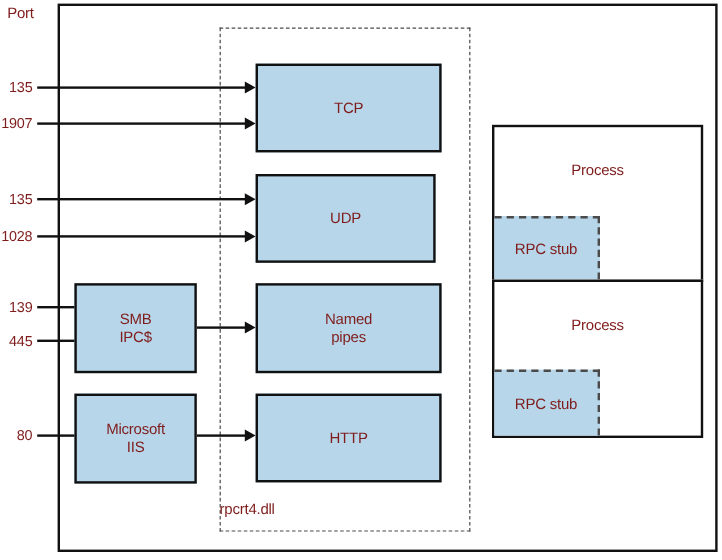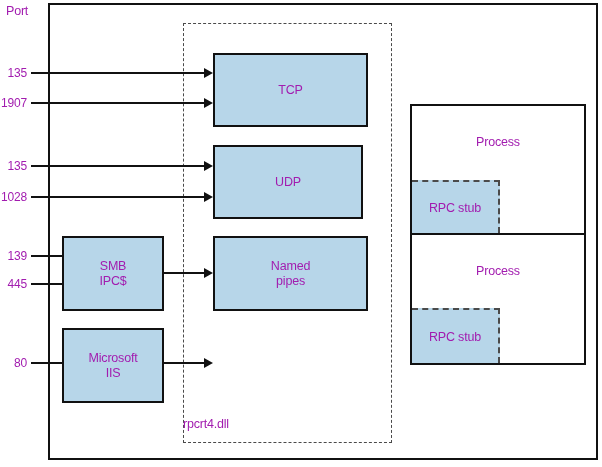--- a/index.html
+++ b/index.html
@@ -1,21 +1,21 @@
 <!DOCTYPE html>
 <html style="--box-fill: #b7d6e9; --line: #111111; --dash: #4a4a4a;"><head>
 <meta charset="utf-8">
 <style>
   html,body{margin:0;padding:0;background:#ffffff;}
   .stage{
     position:relative;
     width:602px;height:467px;
     background:#ffffff;
     font-family:"Liberation Sans","DejaVu Sans",sans-serif;
-    color:#a21caf;
+    color:#7f1d1d;
     letter-spacing:-0.2px;
     overflow:hidden;
   }
   .outer-box{
     position:absolute;left:48px;top:3px;width:550px;height:457px;
     border:2.5px solid var(--line,#111);
     box-sizing:border-box;
     background:#ffffff;
   }
   .port-axis-label{
@@ -123,20 +123,23 @@
   </div>
   <div class="bluebox proto-udp">
     <span>UDP</span>
   </div>
   <div class="bluebox proto-named">
     <span>
       <span>Named</span><br>
       <span>pipes</span>
     </span>
   </div>
+  <div class="bluebox proto-http">
+    <span>HTTP</span>
+  </div>
 
   <div class="bluebox svc-smb">
     <span>
       <span>SMB</span><br>
       <span>IPC$</span>
     </span>
   </div>
   <div class="bluebox svc-iis">
     <span>
       <span>Microsoft</span><br>

